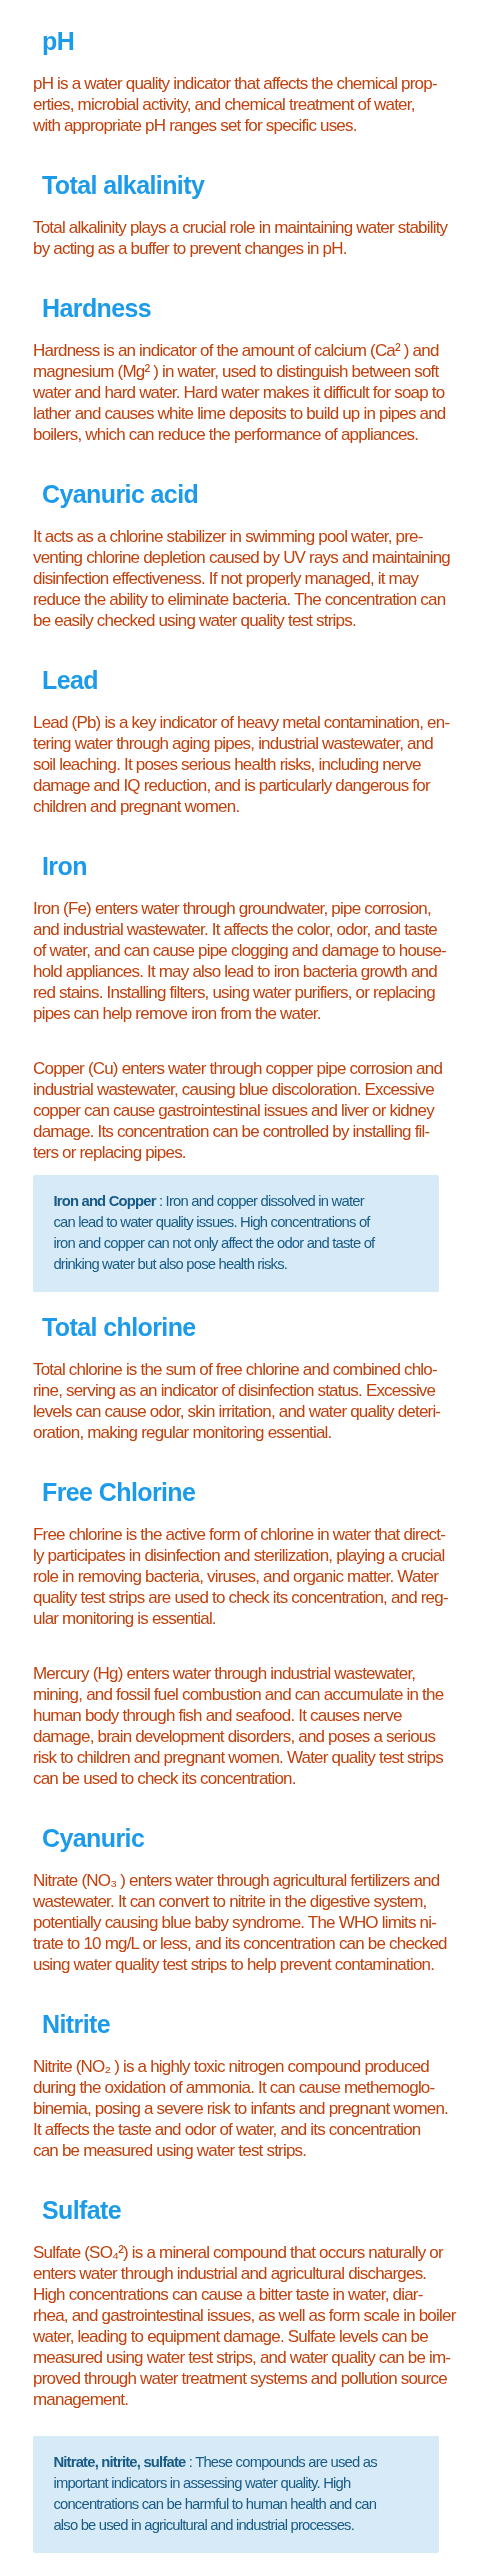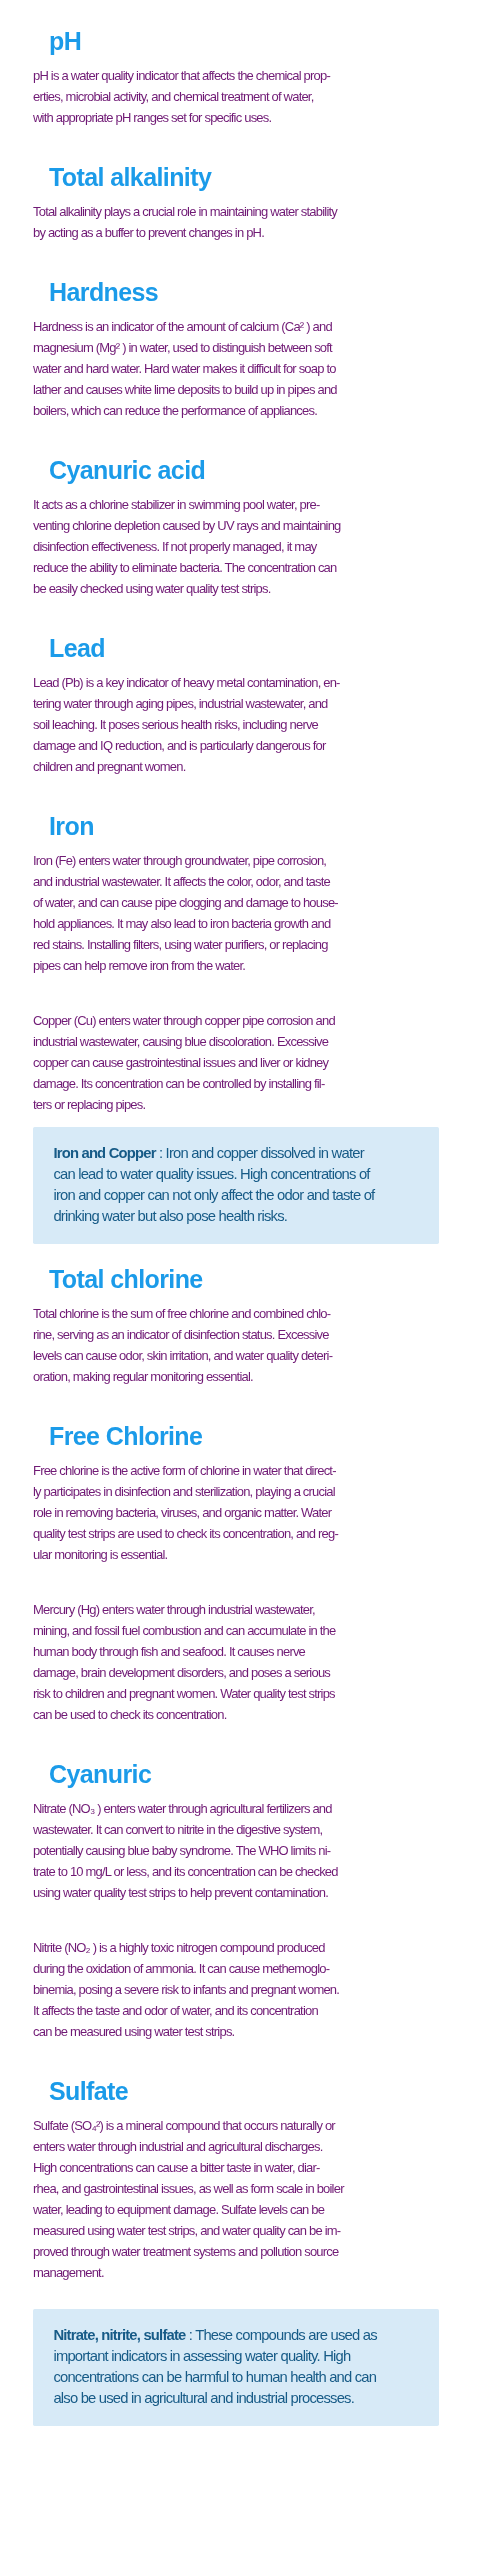--- a/index.html
+++ b/index.html
@@ -10,34 +10,34 @@
   body {
     width: 489px;
     font-family: "Liberation Sans", "DejaVu Sans", sans-serif;
   }
   main.doc {
     box-sizing: border-box;
     width: 489px;
     padding: 25.6px 21.6px 10.2px 33px;
   }
   .sec h2 {
-    margin: 0 0 8px 16px;
+    margin: 0 0 8px 9px;
     font-size: 25px;
     line-height: 31px;
     font-weight: 700;
     letter-spacing: -0.6px;
     color: #1b9be9;
   }
   .sec p.body {
-    margin: 0 0 34px 0;
-    font-size: 13px;
+    margin: 16px 0 34px 0;
+    font-size: 17px;
     line-height: 21px;
     letter-spacing: -0.8px;
     white-space: pre;
-    color: #701a75;
+    color: #c2410c;
   }
   .sec p.body.mb-22 { margin-bottom: 12.5px; }
   .sec p.body.mb-46 { margin-bottom: 26px; }
   .info-box {
     box-sizing: border-box;
     width: 406px;
     background: #d7eaf7;
     border-radius: 1.7px;
     padding: 16px 20.4px 17px 20.4px;
     margin: 0 0 20.4px 0;
@@ -152,20 +152,21 @@
   <section class="sec">
     <h2>Cyanuric</h2>
     <p class="body">Nitrate (NO₃ ) enters water through agricultural fertilizers and
 wastewater. It can convert to nitrite in the digestive system,
 potentially causing blue baby syndrome. The WHO limits ni-
 trate to 10 mg/L or less, and its concentration can be checked
 using water quality test strips to help prevent contamination.</p>
   </section>
 
   <section class="sec">
+    <h2>Nitrite</h2>
     <p class="body">Nitrite (NO₂ ) is a highly toxic nitrogen compound produced
 during the oxidation of ammonia. It can cause methemoglo-
 binemia, posing a severe risk to infants and pregnant women.
 It affects the taste and odor of water, and its concentration
 can be measured using water test strips.</p>
   </section>
 
   <section class="sec">
     <h2>Sulfate</h2>
     <p class="body mb-46">Sulfate (SO₄²) is a mineral compound that occurs naturally or

